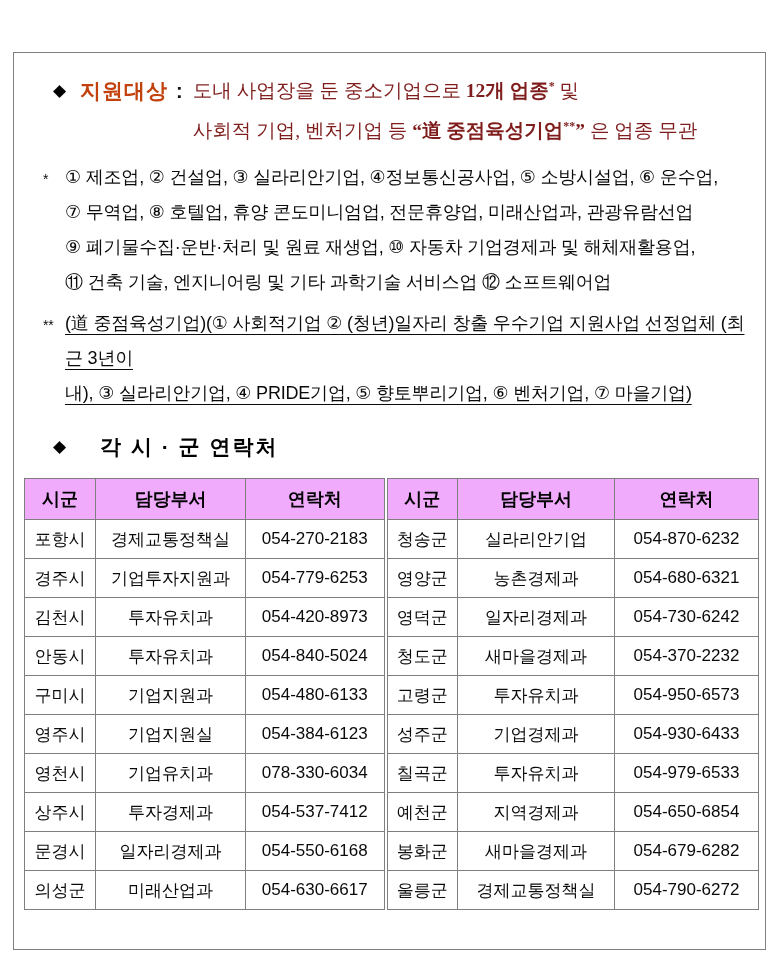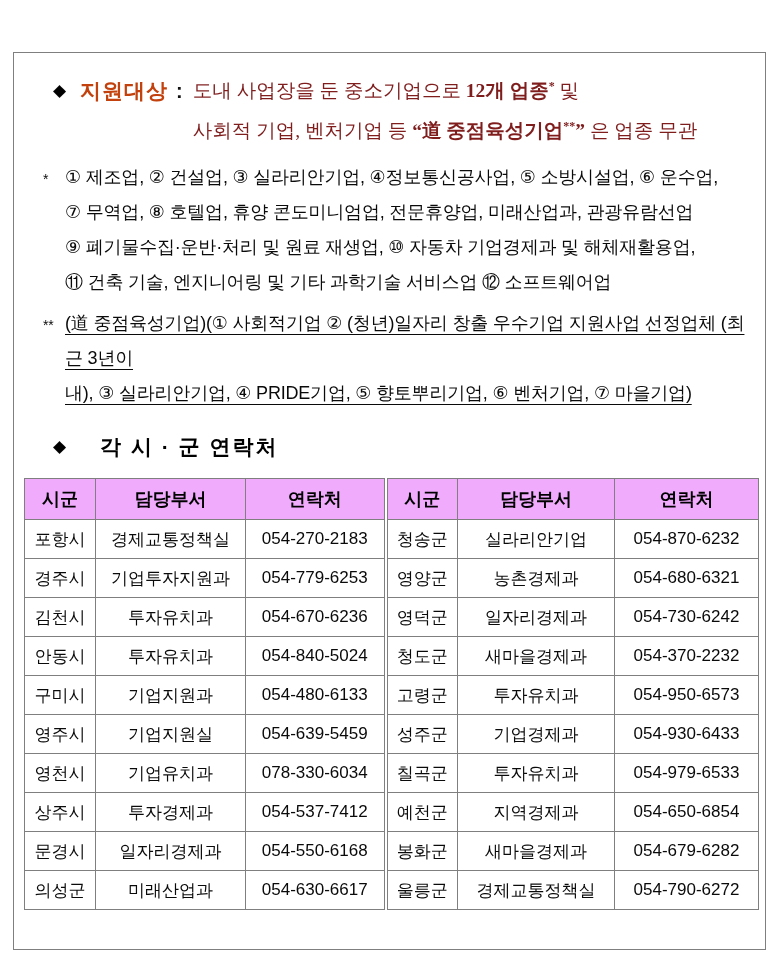--- a/index.html
+++ b/index.html
@@ -191,21 +191,21 @@
         <td>경주시</td>
         <td>기업투자지원과</td>
         <td>054-779-6253</td>
         <td class="divider">영양군</td>
         <td>농촌경제과</td>
         <td>054-680-6321</td>
       </tr>
       <tr>
         <td>김천시</td>
         <td>투자유치과</td>
-        <td>054-670-6236</td>
+        <td>054-420-8973</td>
         <td class="divider">영덕군</td>
         <td>일자리경제과</td>
         <td>054-730-6242</td>
       </tr>
       <tr>
         <td>안동시</td>
         <td>투자유치과</td>
         <td>054-840-5024</td>
         <td class="divider">청도군</td>
         <td>새마을경제과</td>
@@ -215,21 +215,21 @@
         <td>구미시</td>
         <td>기업지원과</td>
         <td>054-480-6133</td>
         <td class="divider">고령군</td>
         <td>투자유치과</td>
         <td>054-950-6573</td>
       </tr>
       <tr>
         <td>영주시</td>
         <td>기업지원실</td>
-        <td>054-639-5459</td>
+        <td>054-384-6123</td>
         <td class="divider">성주군</td>
         <td>기업경제과</td>
         <td>054-930-6433</td>
       </tr>
       <tr>
         <td>영천시</td>
         <td>기업유치과</td>
         <td>078-330-6034</td>
         <td class="divider">칠곡군</td>
         <td>투자유치과</td>

